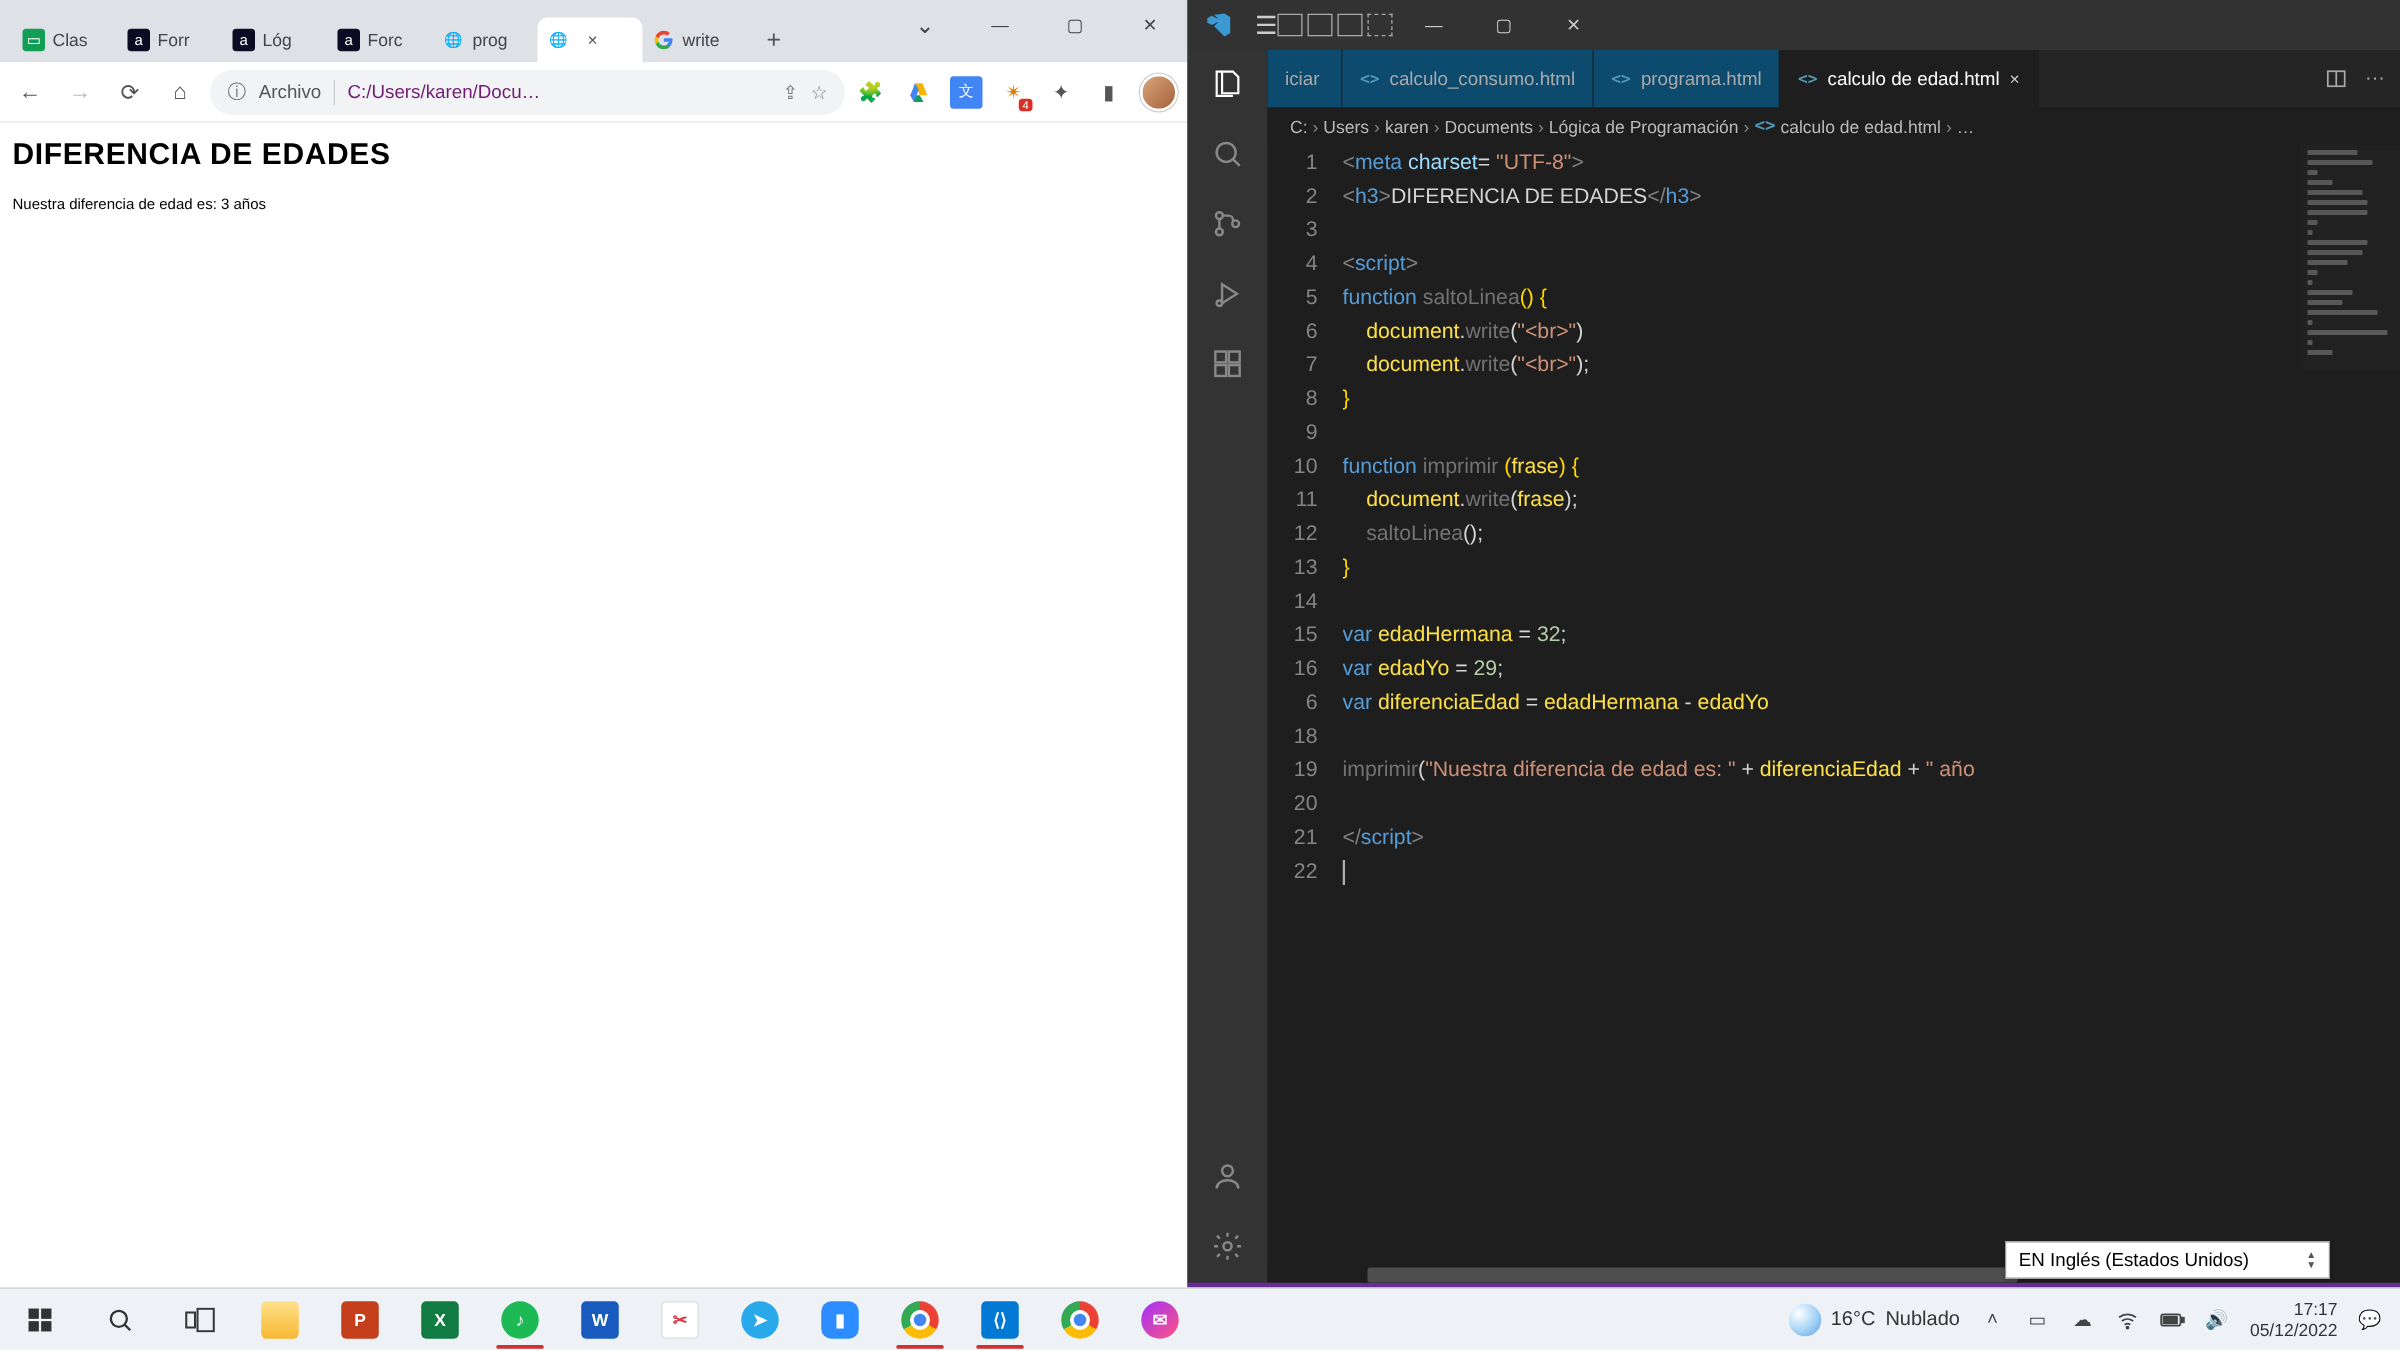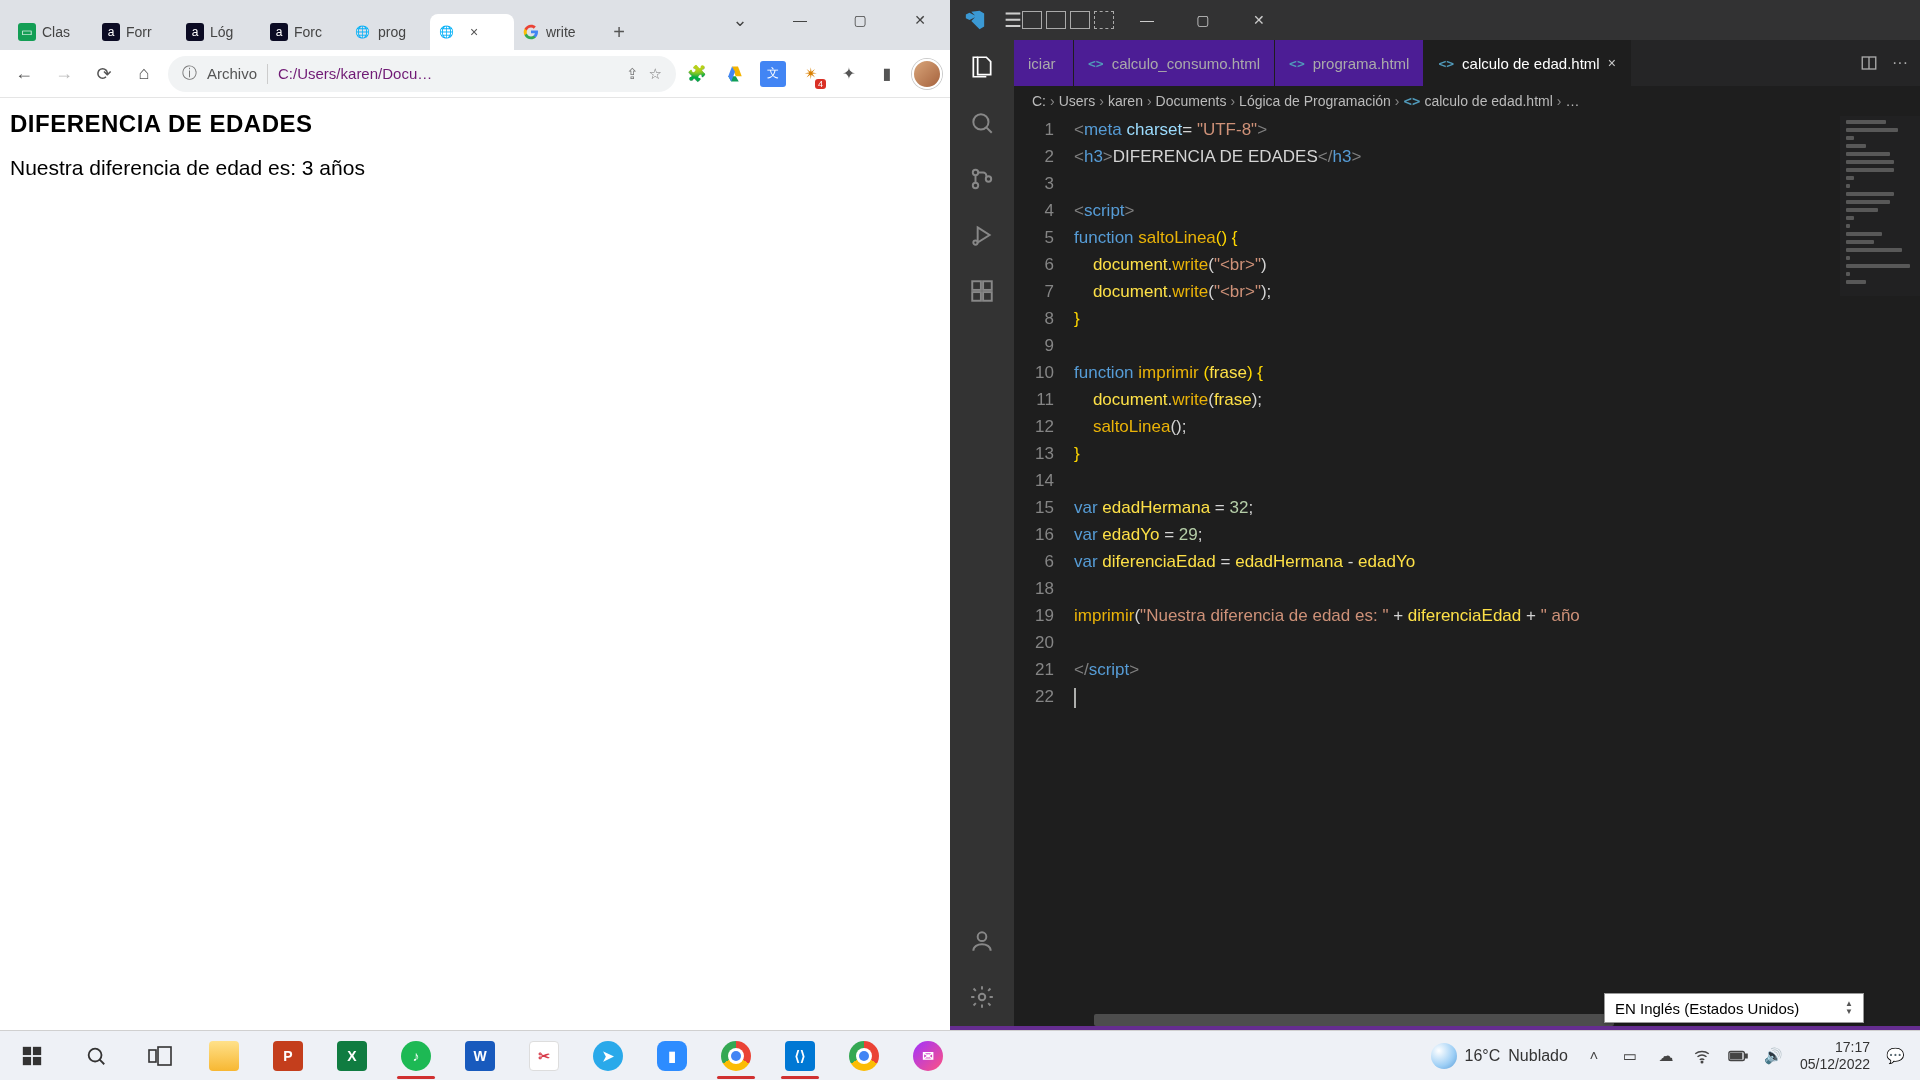--- a/index.html
+++ b/index.html
@@ -22,56 +22,56 @@
 .chrome-navbtn { width:32px; height:32px; display:flex; align-items:center; justify-content:center; font-size:18px; color:#555; border-radius:50%; }
 .chrome-navbtn.disabled { color:#bbb; }
 .url-field { flex:1; height:36px; background:#f1f3f4; border-radius:18px; display:flex; align-items:center; padding:0 14px; gap:10px; font-size:15px; color:#555; }
 .url-text { flex:1; white-space:nowrap; overflow:hidden; color:#701a75; }
 .url-divider { width:1px; height:20px; background:#ccc; }
 .addrbar-icons { display:flex; align-items:center; gap:12px; }
 .addrbar-icon { width:26px; height:26px; display:flex; align-items:center; justify-content:center; font-size:16px; color:#555; position:relative;}
 .chrome-avatar { width:30px; height:30px; border-radius:50%; background:linear-gradient(135deg,#d9a57a,#a5623d); border:2px solid #fff; box-shadow:0 0 0 1px #ccc; }
 .chrome-content { flex:1; padding:12px 10px; font-family:"Times New Roman",serif; }
 .chrome-content h3 { font-size:24px; font-weight:bold; margin-bottom:18px; letter-spacing:0.5px;}
-.chrome-content p { font-size:21px; }
+.chrome-content p { font-size:12px; }
 
 
 .vscode { position:absolute; left:950px; top:0; width:970px; height:1030px; background:#1e1e1e; color:#ccc; display:flex; flex-direction:column; font-family:"Segoe UI",sans-serif; }
 .vsc-title { height:40px; background:#323233; display:flex; align-items:center; font-size:15px; }
 .vsc-title-left { display:flex; align-items:center; gap:18px; padding-left:14px; }
 .vsc-logo { width:22px; height:22px; }
 .vsc-menu { font-size:20px; color:#ccc; }
 .vsc-title-center { flex:1; text-align:center; color:#bbb; font-size:15px; overflow:hidden; white-space:nowrap; }
 .vsc-title-right { display:flex; align-items:center; gap:10px; padding-right:8px;}
 .vsc-winbtn { width:46px; height:40px; display:flex; align-items:center; justify-content:center; color:#ccc; font-size:14px; }
 .vsc-layout-icons { display:flex; gap:4px; }
 .vsc-layout-icons span { width:20px; height:18px; border:1px solid #aaa; display:inline-block; }
 .vsc-body { flex:1; display:flex; min-height:0; }
 .vsc-activity { width:64px; background:#333333; display:flex; flex-direction:column; align-items:center; padding-top:12px; gap:26px; }
 .vsc-act-icon { width:30px; height:30px; color:#888; display:flex; align-items:center; justify-content:center;}
 .vsc-act-icon.active { color:#fff; }
 .vsc-activity .spacer { flex:1; }
 .vsc-main { flex:1; display:flex; flex-direction:column; min-width:0; position:relative;}
 .vsc-tabs { height:46px; background:#252526; display:flex; align-items:stretch; }
-.vsc-etab { display:flex; align-items:center; padding:0 14px; gap:8px; font-size:15px; color:#aaa; background:#4c1d95; border-right:1px solid #1e1e1e; white-space:nowrap;}
+.vsc-etab { display:flex; align-items:center; padding:0 14px; gap:8px; font-size:15px; color:#aaa; background:#0c4a6e; border-right:1px solid #1e1e1e; white-space:nowrap;}
 .vsc-etab.trunc { width:60px; overflow:hidden; }
 .vsc-etab.active { background:#1e1e1e; color:#fff; }
 .vsc-etab .file-icon { color:#519aba; font-weight:bold; font-size:13px; font-family:monospace;}
 .vsc-etab .tab-x { color:#ccc; font-size:14px; }
 .vsc-tabs-right { margin-left:auto; display:flex; align-items:center; gap:14px; padding-right:12px; color:#aaa; }
 .vsc-breadcrumb { height:30px; background:#1e1e1e; display:flex; align-items:center; padding-left:18px; font-size:14px; color:#bbb; gap:4px;}
 .vsc-breadcrumb .sep { color:#888; }
 .vsc-breadcrumb .sym { color:#519aba; font-family:monospace; font-weight:bold;}
 .vsc-editor { flex:1; display:flex; font-family:Consolas,monospace; font-size:17px; line-height:27px; position:relative; overflow:hidden;}
 .gutter { width:60px; text-align:right; color:#858585; padding-right:20px; padding-top:0; user-select:none;}
 .code { flex:1; white-space:pre; color:#d4d4d4; overflow:hidden;}
 .code .cursor { display:inline-block; width:2px; height:20px; background:#aeafad; vertical-align:middle; }
 .minimap { position:absolute; right:0; top:0; width:80px; height:180px; background:#252526; opacity:.55; }
 .minimap .ml { height:4px; margin:4px 6px; background:#888; border-radius:1px;}
-.tk-tag{color:#808080;} .tk-name{color:#569cd6;} .tk-attr{color:#9cdcfe;} .tk-str{color:#ce9178;} .tk-kw{color:#569cd6;} .tk-fn{color:#eab308;} .tk-var{color:#fde047;} .tk-num{color:#b5cea8;} .tk-op{color:#d4d4d4;} .tk-br{color:#ffd700;} .tk-txt{color:#d4d4d4;}
+.tk-tag{color:#808080;} .tk-name{color:#569cd6;} .tk-attr{color:#9cdcfe;} .tk-str{color:#ce9178;} .tk-kw{color:#569cd6;} .tk-fn{color:#737373;} .tk-var{color:#fde047;} .tk-num{color:#b5cea8;} .tk-op{color:#d4d4d4;} .tk-br{color:#ffd700;} .tk-txt{color:#d4d4d4;}
 .vsc-hscroll { height:12px; background:#1e1e1e; position:relative;}
 .vsc-hscroll .thumb{ position:absolute; left:80px; top:0; height:12px; width:520px; background:#4d4d4d; border-radius:2px;}
 .vsc-status { height:4px; background:#652d90; }
 
 
 .langbar { position:absolute; right:56px; bottom:57px; width:260px; height:30px; background:#fff; border:1px solid #999; font-size:15px; display:flex; align-items:center; padding:0 10px; justify-content:space-between; box-shadow:0 1px 3px rgba(0,0,0,.3);}
 .langbar .arrows{ display:flex; flex-direction:column; font-size:8px; line-height:8px; color:#555;}
 
 
 .taskbar { position:absolute; left:0; bottom:0; width:1920px; height:50px; background:#eef1f6; display:flex; align-items:center; border-top:1px solid #d0d0d0; }

